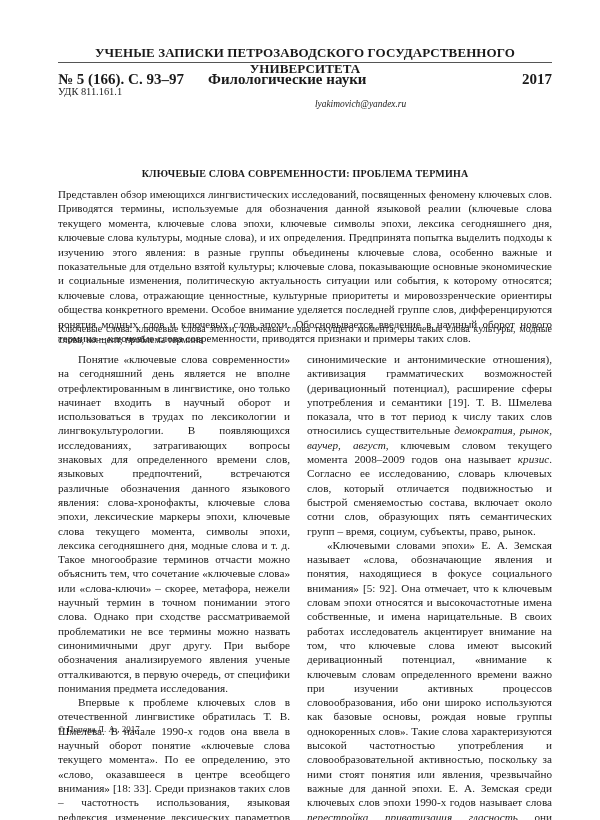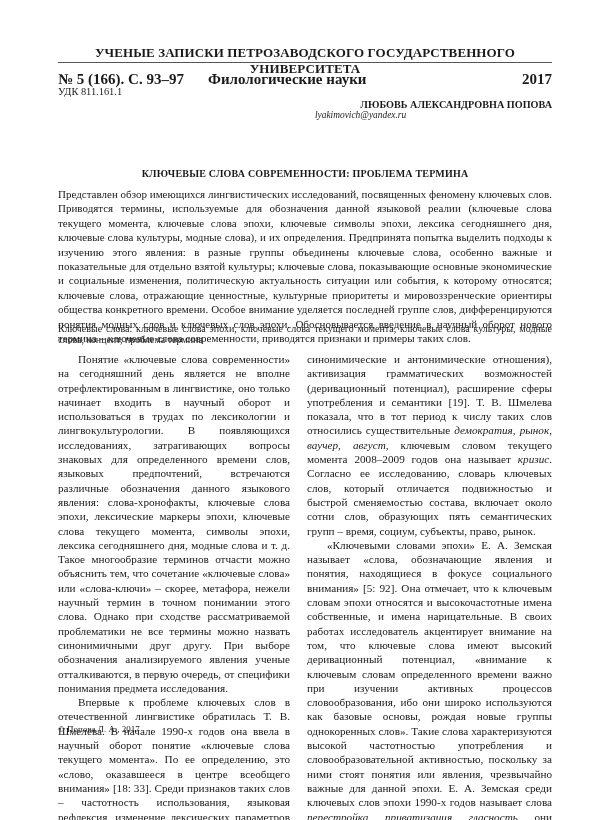--- a/index.html
+++ b/index.html
@@ -37,21 +37,20 @@
 <div class="abs journal-title">УЧЕНЫЕ ЗАПИСКИ ПЕТРОЗАВОДСКОГО ГОСУДАРСТВЕННОГО УНИВЕРСИТЕТА</div>
 <div class="abs rule"></div>
 <div class="abs issue-row">
   <span>№ 5 (166). С. 93–97</span>
   <span>Филологические науки</span>
   <span>2017</span>
 </div>
 <div class="abs udc">УДК 811.161.1</div>
 
 <div class="abs author">
-  <div class="author-name">ЛЮБОВЬ АЛЕКСАНДРОВНА ПОПОВА</div>
   <div class="author-email">lyakimovich@yandex.ru</div>
 </div>
 
 <div class="abs article-title">КЛЮЧЕВЫЕ СЛОВА СОВРЕМЕННОСТИ: ПРОБЛЕМА ТЕРМИНА</div>
 <p class="abs abstract">Представлен обзор имеющихся лингвистических исследований, посвященных феномену ключевых слов. Приводятся термины, используемые для обозначения данной языковой реалии (ключевые слова текущего момента, ключевые слова эпохи, ключевые символы эпохи, лексика сегодняшнего дня, ключевые слова культуры, модные слова), и их определения. Предпринята попытка выделить подходы к изучению этого явления: в разные группы объединены ключевые слова, особенно важные и показательные для отдельно взятой культуры; ключевые слова, показывающие основные экономические и социальные изменения, политическую актуальность ситуации или события, к которому относятся; ключевые слова, отражающие ценностные, культурные приоритеты и мировоззренческие ориентиры общества конкретного времени. Особое внимание уделяется последней группе слов, дифференцируются понятия модных слов и ключевых слов эпохи. Обосновывается введение в научный оборот нового термина – ключевые слова современности, приводятся признаки и примеры таких слов.</p>
 <p class="abs keywords">Ключевые слова: ключевые слова эпохи, ключевые слова текущего момента, ключевые слова культуры, модные слова, концепт, проблема термина</p>
 
 <div class="abs col col-left">
   <p>Понятие «ключевые слова современности» на сегодняшний день является не вполне отрефлектированным в лингвистике, оно только начинает входить в научный оборот и использоваться в трудах по лексикологии и лингвокультурологии. В появляющихся исследованиях, затрагивающих вопросы знаковых для определенного времени слов, языковых предпочтений, встречаются различные обозначения данного языкового явления: слова-хронофакты, ключевые слова эпохи, лексические маркеры эпохи, ключевые слова текущего момента, символы эпохи, лексика сегодняшнего дня, модные слова и т. д. Такое многообразие терминов отчасти можно объяснить тем, что сочетание «ключевые слова» или «слова-ключи» – скорее, метафора, нежели научный термин в точном понимании этого слова. Однако при сходстве рассматриваемой проблематики не все термины можно назвать синонимичными друг другу. При выборе обозначения анализируемого явления ученые отталкиваются, в первую очередь, от специфики понимания предмета исследования.</p>
   <p>Впервые к проблеме ключевых слов в отечественной лингвистике обратилась Т. В. Шмелева. В начале 1990-х годов она ввела в научный оборот понятие «ключевые слова текущего момента». По ее определению, это «слово, оказавшееся в центре всеобщего внимания» [18: 33]. Среди признаков таких слов – частотность использования, языковая рефлексия, изменение лексических параметров (расширяются возможности метафорического употребления слова, модифицируются</p>

